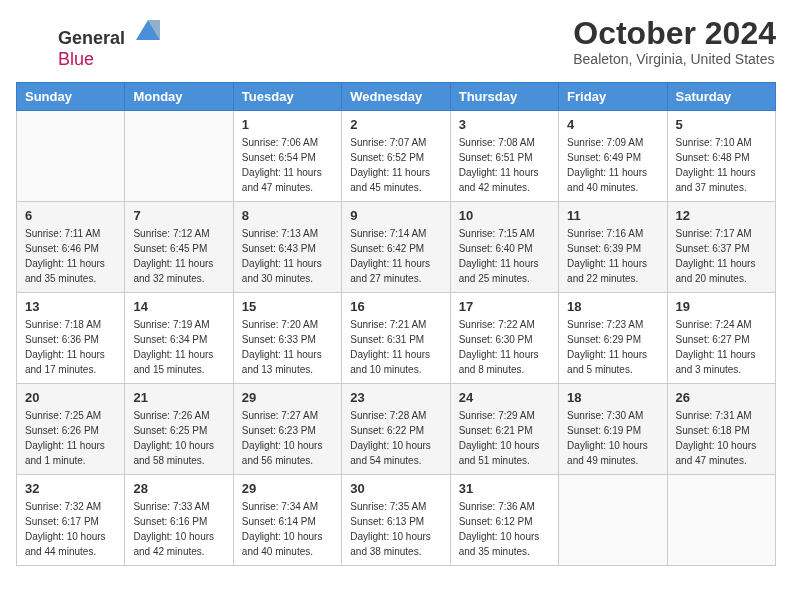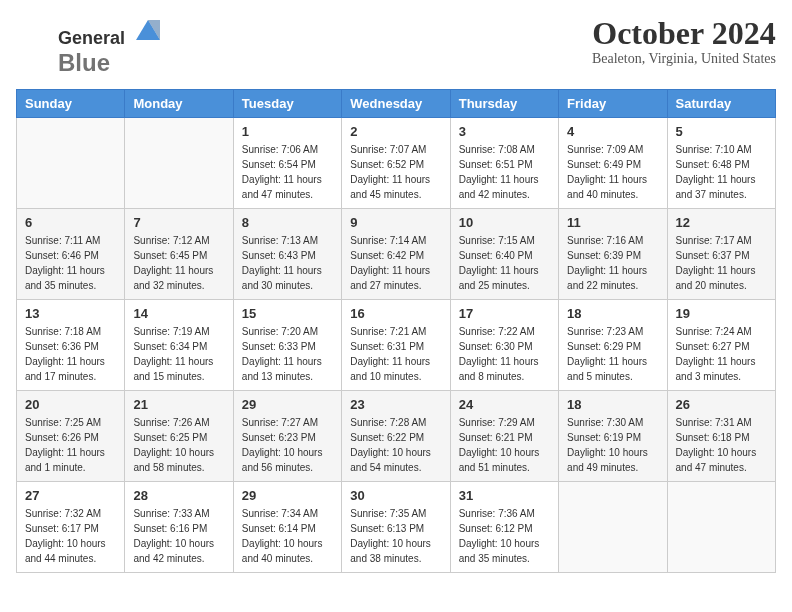--- a/index.html
+++ b/index.html
@@ -20,32 +20,31 @@
     .logo {
       display: flex;
       align-items: center;
     }
     .logo-text-general {
       font-size: 18px;
       font-weight: bold;
       color: #333;
     }
     .logo-text-blue {
-      font-size: 24px;
-      font-weight: bold;
-      color: #737373;
+      font-size: 18px;
+      font-weight: normal;
+      color: #be185d;
     }
     .logo-icon {
       width: 32px;
       height: 28px;
       margin-left: 2px;
     }
     .title-block {
-      text-align: center;
-      font-family: Liberation Serif, serif;
+      text-align: left;
     }
     .month-title {
       font-size: 32px;
       font-weight: bold;
       color: #333;
       line-height: 1.1;
     }
     .location {
       font-size: 14px;
       color: #555;
@@ -237,21 +236,21 @@
           <span class="day-number">18</span>
           <div class="day-info">Sunrise: 7:30 AM<br>Sunset: 6:19 PM<br>Daylight: 10 hours and 49 minutes.</div>
         </td>
         <td>
           <span class="day-number">26</span>
           <div class="day-info">Sunrise: 7:31 AM<br>Sunset: 6:18 PM<br>Daylight: 10 hours and 47 minutes.</div>
         </td>
       </tr>
       <tr>
         <td>
-          <span class="day-number">27</span>
+          <span class="day-number">32</span>
           <div class="day-info">Sunrise: 7:32 AM<br>Sunset: 6:17 PM<br>Daylight: 10 hours and 44 minutes.</div>
         </td>
         <td>
           <span class="day-number">28</span>
           <div class="day-info">Sunrise: 7:33 AM<br>Sunset: 6:16 PM<br>Daylight: 10 hours and 42 minutes.</div>
         </td>
         <td>
           <span class="day-number">29</span>
           <div class="day-info">Sunrise: 7:34 AM<br>Sunset: 6:14 PM<br>Daylight: 10 hours and 40 minutes.</div>
         </td>

